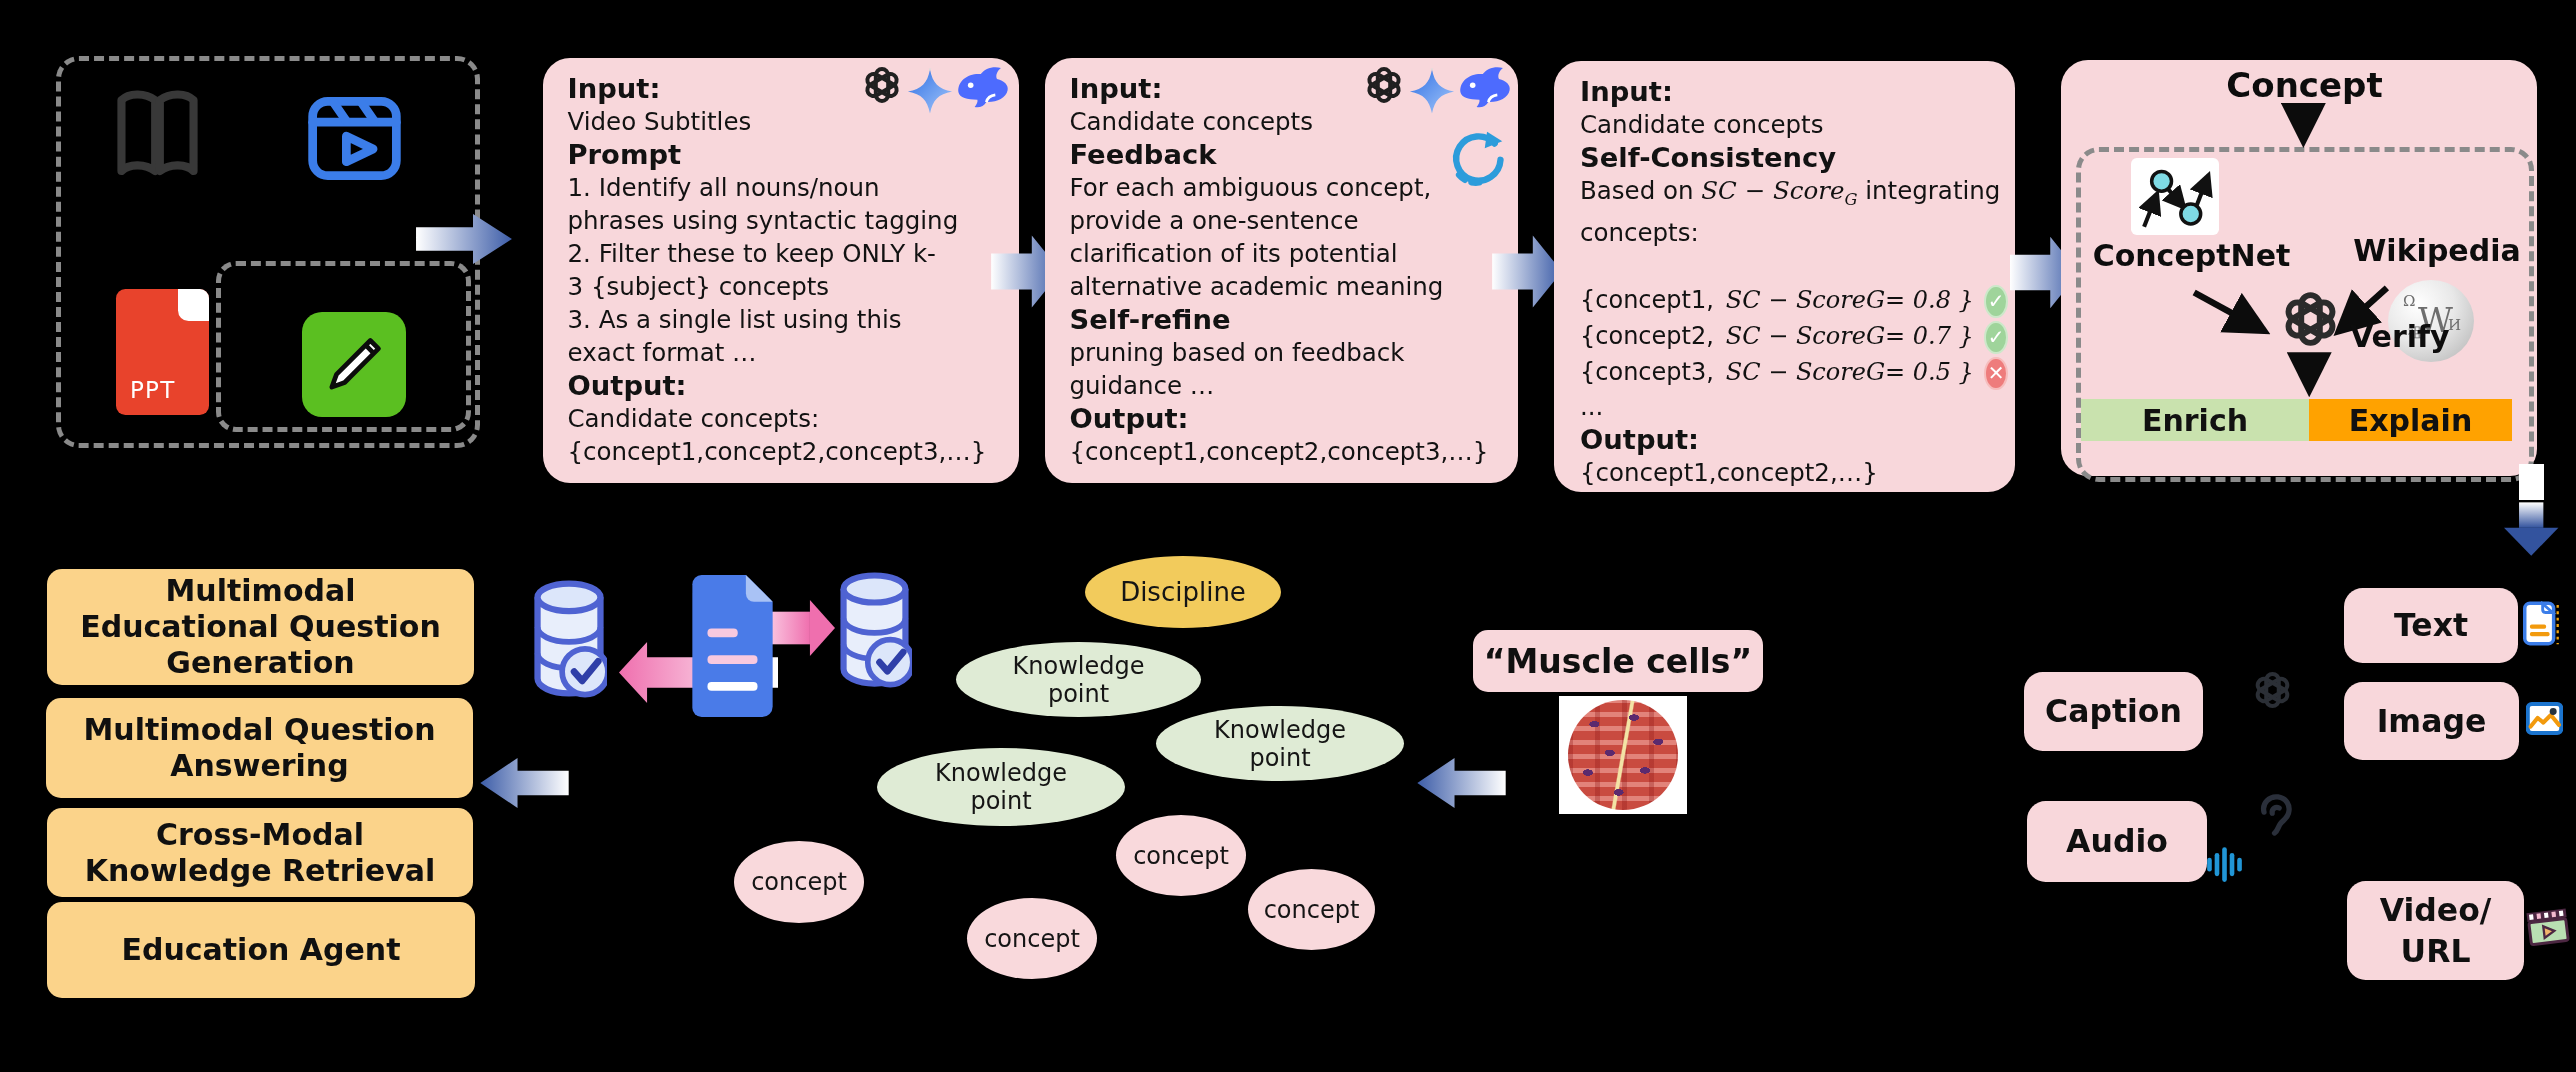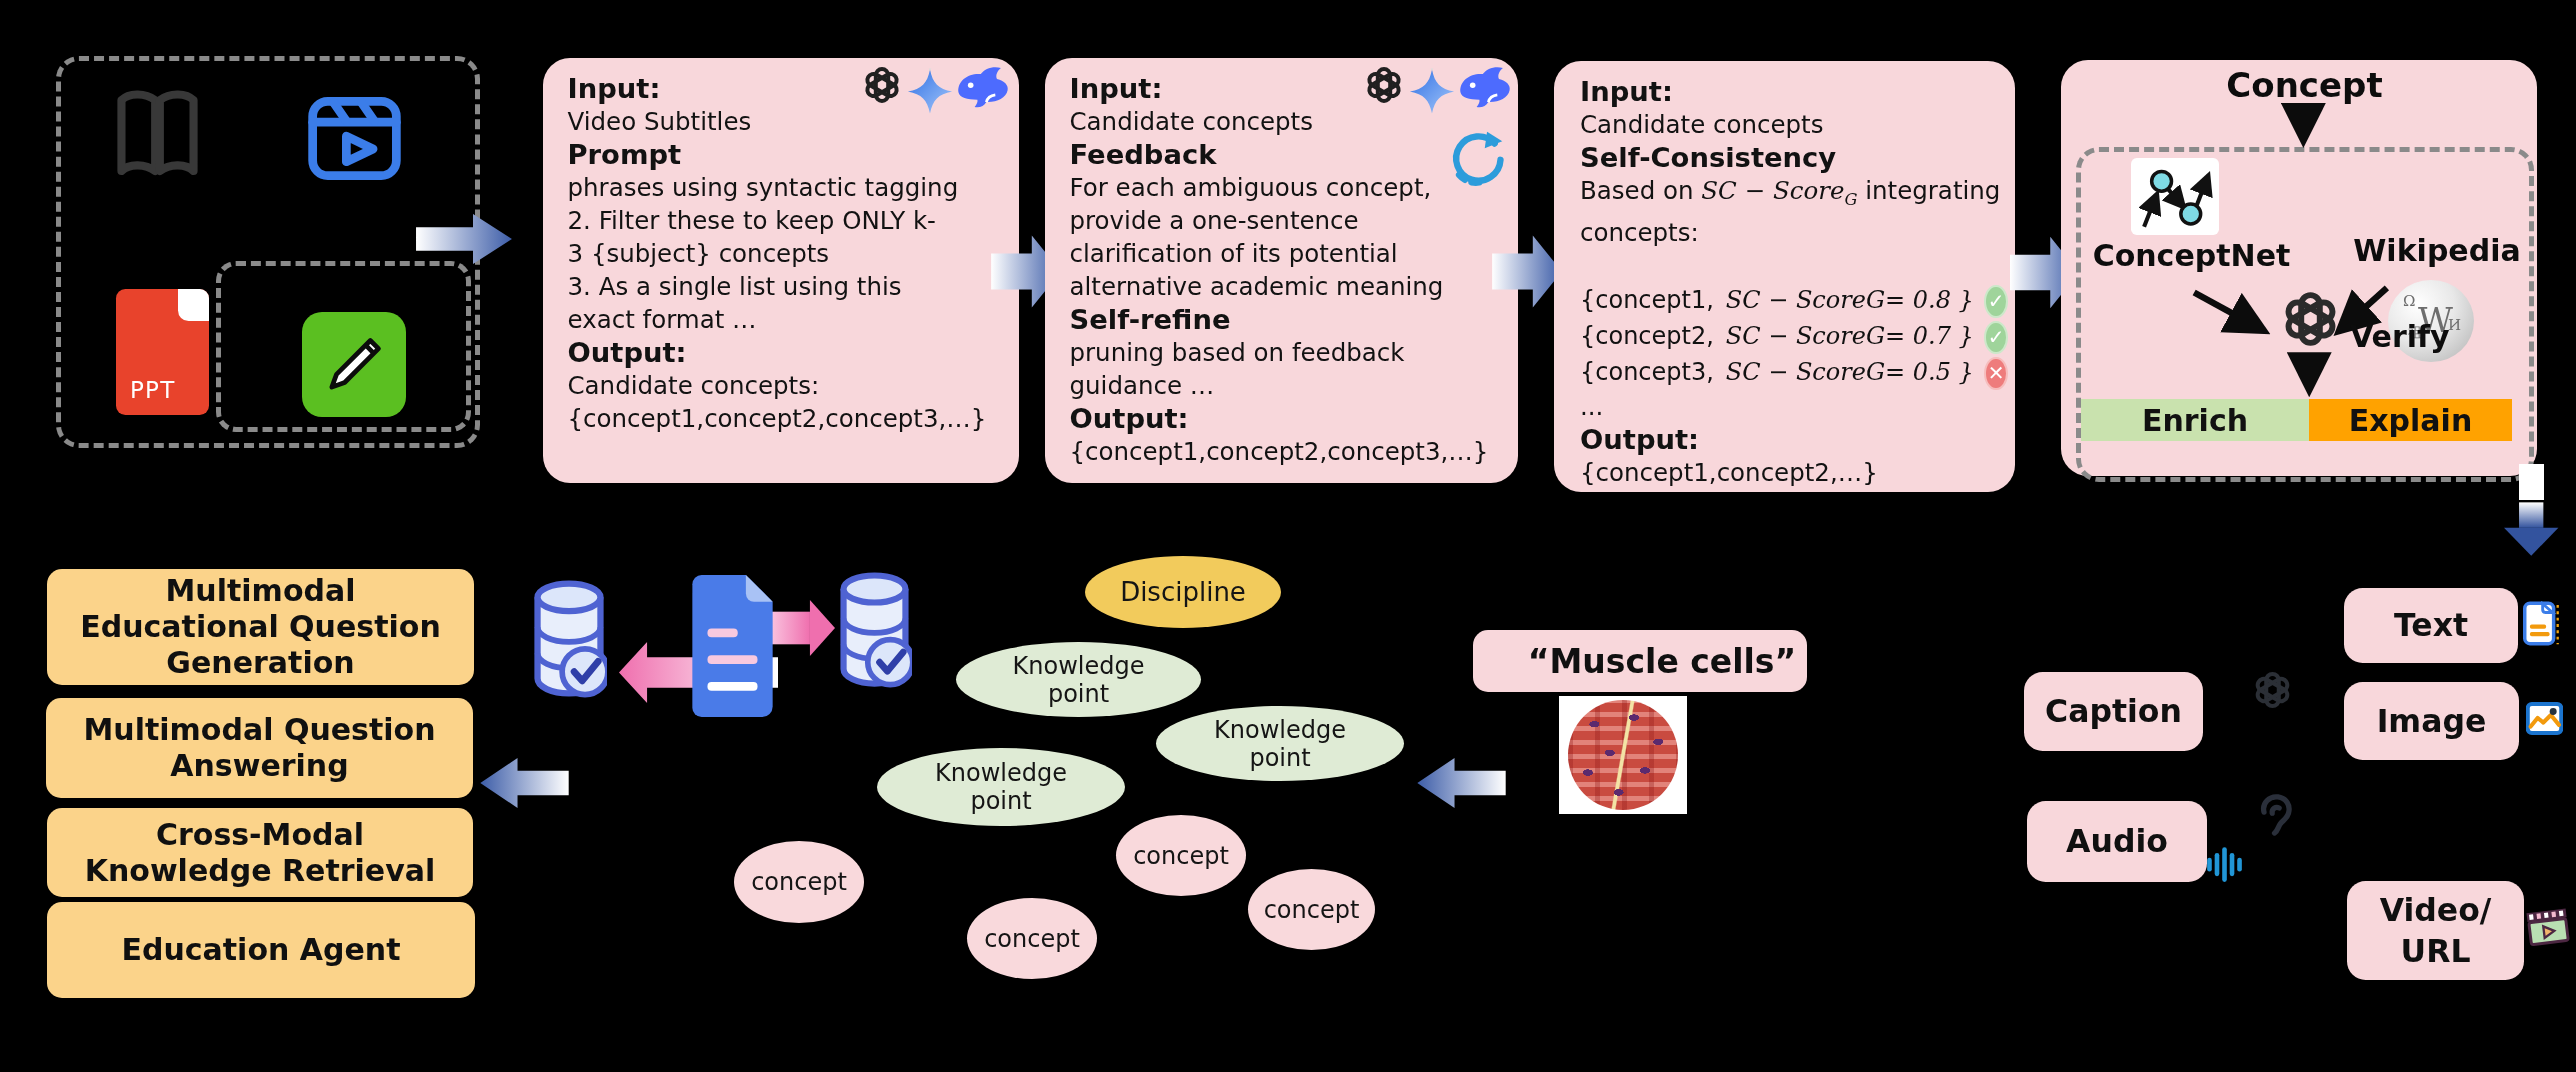--- a/index.html
+++ b/index.html
@@ -143,20 +143,21 @@
 
   <svg class="abs" style="left:416px;top:214px" width="96" height="50" viewBox="0 0 165 86">
     <polygon points="0,23 98,23 98,0 165,43 98,86 98,63 0,63" fill="url(#gR)"></polygon>
   </svg>
 
   <div class="abs pinkbox" style="left:543px;top:58px;width:476px;height:425px;">
     <div class="plines">
       <span class="ln b">Input:</span>
       <span class="ln">Video Subtitles</span>
       <span class="ln b">Prompt</span>
+      <span class="ln">1. Identify all nouns/noun</span>
       <span class="ln">phrases using syntactic tagging</span>
       <span class="ln">2. Filter these to keep ONLY k-</span>
       <span class="ln">3 {subject} concepts</span>
       <span class="ln">3. As a single list using this</span>
       <span class="ln">exact format …</span>
       <span class="ln b">Output:</span>
       <span class="ln">Candidate concepts:</span>
       <span class="ln">{concept1,concept2,concept3,…}</span>
     </div>
   </div>
@@ -377,21 +378,21 @@
       <span>concept</span>
     </div>
   <div class="abs node ellipse" style="left:1248px;top:869px;width:127px;height:81px;background:#F9D9DC;">
       <span>concept</span>
     </div>
 
   <svg class="abs" style="left:1417px;top:758px" width="89" height="50" viewBox="0 0 152 86">
     <polygon points="0,43 64,0 64,22 152,22 152,64 64,64 64,86" fill="url(#gL)"></polygon>
   </svg>
 
-  <div class="abs modbox" style="left:1473px;top:630px;width:290px;height:62px;border-radius:15px;font-size:33px;padding-left:44px;">
+  <div class="abs modbox" style="left:1473px;top:630px;width:290px;height:62px;border-radius:15px;font-size:33px;">
       <span>“Muscle cells”</span>
     </div>
 
   <div class="abs micro" style="left:1559px;top:696px;width:128px;height:118px;">
     <div class="microcircle"></div>
   </div>
 
   <div class="abs modbox" style="left:2344px;top:588px;width:174px;height:75px;">
       <span>Text</span>
     </div>

